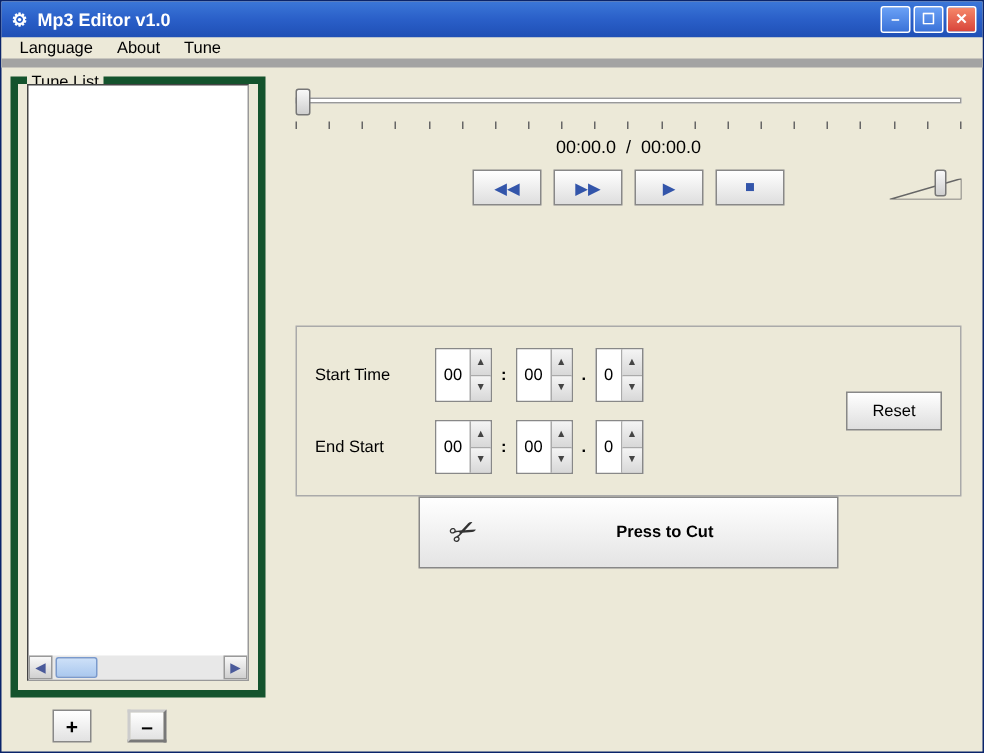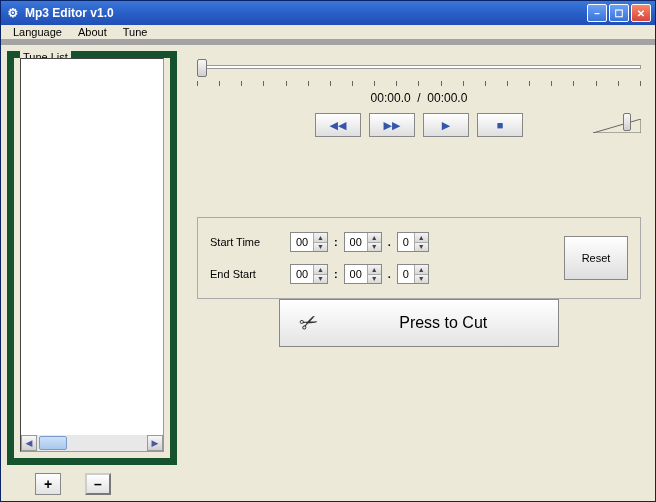--- a/index.html
+++ b/index.html
@@ -66,21 +66,21 @@
     display: flex;
     padding: 6px;
     gap: 20px;
   }
   .left-panel {
     width: 170px;
     display: flex;
     flex-direction: column;
   }
   .groupbox {
-    border: 7px solid #14532d;
+    border: 5px solid #14532d;
     position: relative;
     padding: 0 6px 6px 6px;
     flex: 1;
     display: flex;
     flex-direction: column;
     text-decoration: underline;
   }
   .groupbox-label {
     position: absolute;
     top: -7px;
@@ -224,21 +224,21 @@
   .spinners {
     display: flex;
     align-items: center;
     gap: 4px;
   }
   .spinner {
     display: flex;
     align-items: stretch;
     border: 1px solid #888;
     background: #fff;
-    height: 20px;
+    height: 36px;
   }
   .spinner input {
     width: 22px;
     border: none;
     text-align: center;
     font-size: 11px;
     padding: 0;
     background: #fff;
   }
   .spin-btns {
@@ -250,21 +250,21 @@
   .spin-btns div {
     flex: 1;
     background: linear-gradient(to bottom,#f4f4f4,#d8d8d8);
     font-size: 7px;
     display: flex; align-items: center; justify-content: center;
     color: #444;
   }
   .spin-btns div:first-child { border-bottom: 1px solid #aaa; }
   .sep { font-weight: bold; padding: 0 2px; }
   .reset-btn {
-    width: 64px; height: 44px;
+    width: 64px; height: 26px;
     border: 1px solid #888;
     background: linear-gradient(to bottom,#fff,#dedede);
     display: flex; align-items:center; justify-content:center;
     justify-self: end;
     grid-row: 1 / span 2;
     grid-column: 3;
   }
   .cut-row {
     display: flex;
     justify-content: center;
@@ -278,24 +278,24 @@
     align-items: center;
     gap: 30px;
     padding: 0 20px;
   }
   .scissors {
     font-size: 22px;
     color: #333;
     transform: rotate(-25deg);
   }
   .cut-label {
-    font-weight: normal;
+    font-weight: bold;
     flex: 1;
     text-align: center;
-    font-size: 16px;
+    font-size: 11px;
   }
 </style>
 </head>
 <body>
 
 <div class="window">
 
   <div class="titlebar">
     <span class="app-icon">⚙</span>
     <span class="title">Mp3 Editor v1.0</span>

